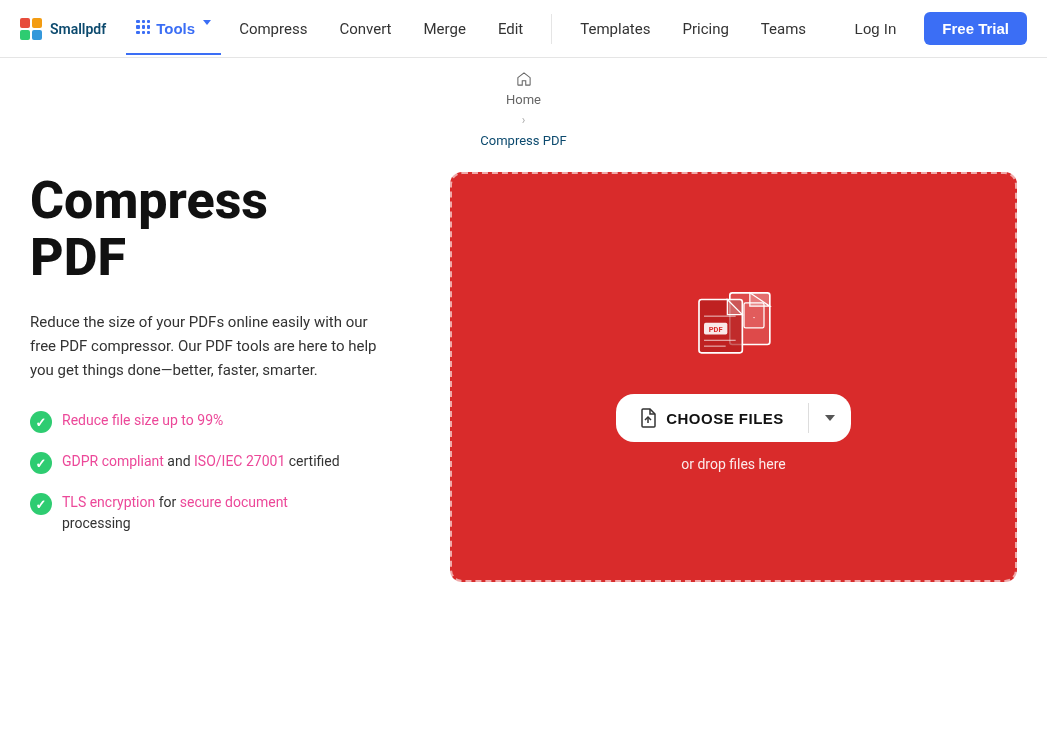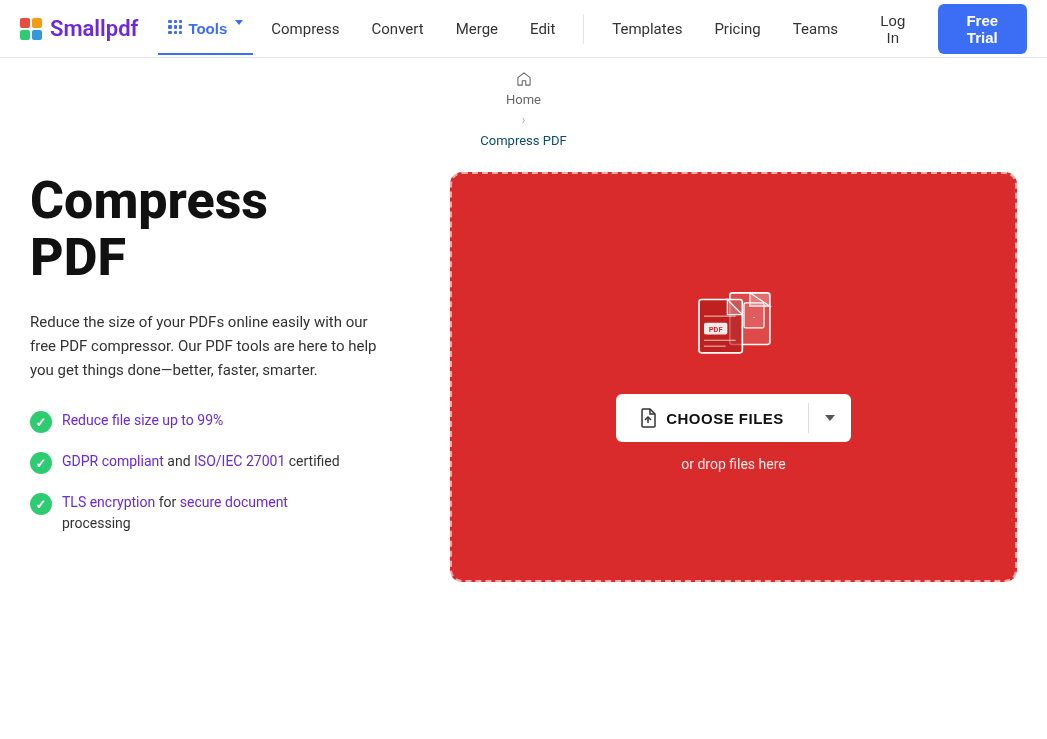--- a/index.html
+++ b/index.html
@@ -27,23 +27,23 @@
       grid-template-rows: 1fr 1fr;
       width: 22px;
       height: 22px;
       gap: 2px;
     }
     .logo-cell-1 { background: #e74c3c; border-radius: 2px; }
     .logo-cell-2 { background: #f39c12; border-radius: 2px; }
     .logo-cell-3 { background: #2ecc71; border-radius: 2px; }
     .logo-cell-4 { background: #3498db; border-radius: 2px; }
     .logo-text {
-      font-size: 22px;
+      font-size: 14px;
       font-weight: 600;
-      color: #6d28d9;
+      color: #0c4a6e;
     }
     .nav-tools-btn {
       display: flex;
       gap: 6px;
       padding: 6px 10px;
       background: none;
       border: none;
       cursor: pointer;
       font-size: 15px;
       font-weight: 600;
@@ -185,21 +185,21 @@
       color: #fff;
       font-size: 13px;
       font-weight: 700;
     }
     .feature-text {
       font-size: 14px;
       line-height: 1.5;
       color: #333;
     }
     .feature-link {
-      color: #6d28d9;
+      color: #ec4899;
       text-decoration: none;
     }
 
     
     .right-side {
       flex: 1;
     }
     .upload-area {
       background: #d92b2b;
       border-radius: 12px;
@@ -212,21 +212,21 @@
       min-height: 410px;
       cursor: pointer;
     }
     .pdf-icon-container {
       margin-bottom: 28px;
     }
     .choose-files-row {
       display: flex;
       align-items: center;
       background: #fff;
-      border-radius: 6px;
+      border-radius: 18px;
       overflow: hidden;
       margin-bottom: 14px;
     }
     .choose-files-btn {
       display: flex;
       align-items: center;
       gap: 10px;
       padding: 14px 24px;
       background: none;
       border: none;

